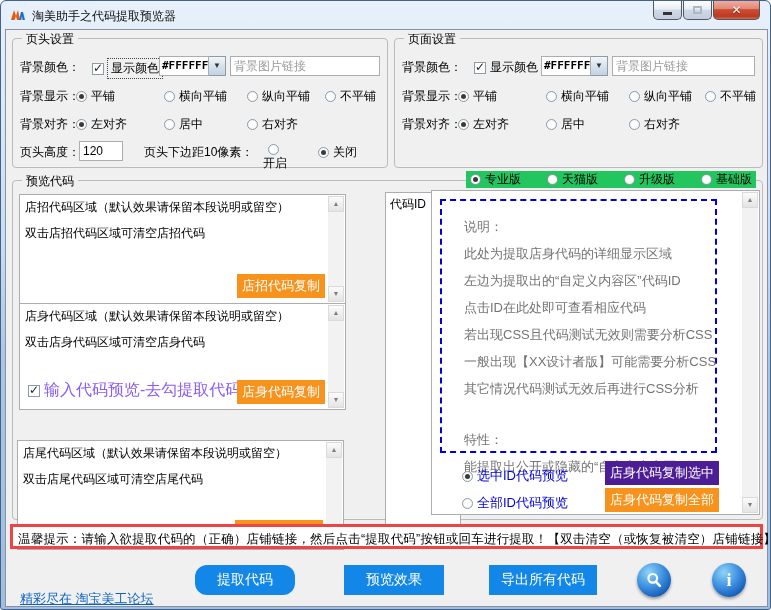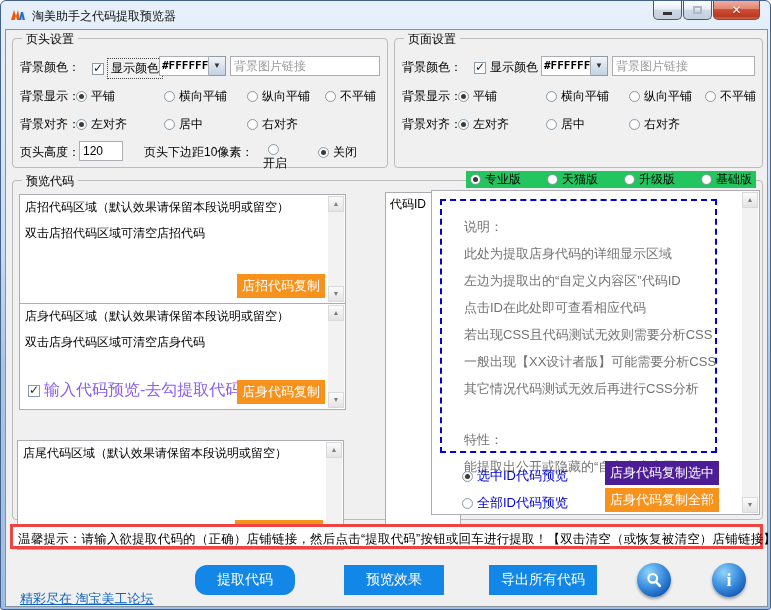--- a/index.html
+++ b/index.html
@@ -248,20 +248,21 @@
         </span>
         <span class="copy-btn" style="right:20px;bottom:5px;background:#F7931D;">店身代码复制</span>
         <div class="vsb">
           <span class="sb-btn up">▲</span>
           <span class="sb-btn down">▼</span>
         </div>
       </div>
 
       <div class="ta" style="left:4px;top:228px;width:327px;height:110px;margin-top:31px;">
         <span class="l1">店尾代码区域（默认效果请保留本段说明或留空）</span>
+        <span class="l2">双击店尾代码区域可清空店尾代码</span>
         <span class="copy-btn" style="right:20px;bottom:5px;background:#F7931D;">店尾代码复制</span>
         <div class="vsb">
           <span class="sb-btn up">▲</span>
           <span class="sb-btn down">▼</span>
         </div>
       </div>
 
       <div class="listbox" style="left:338px;top:11px;width:76px;height:356px;margin-left:34px;">
         <span class="hd">代码ID</span>
       </div>

